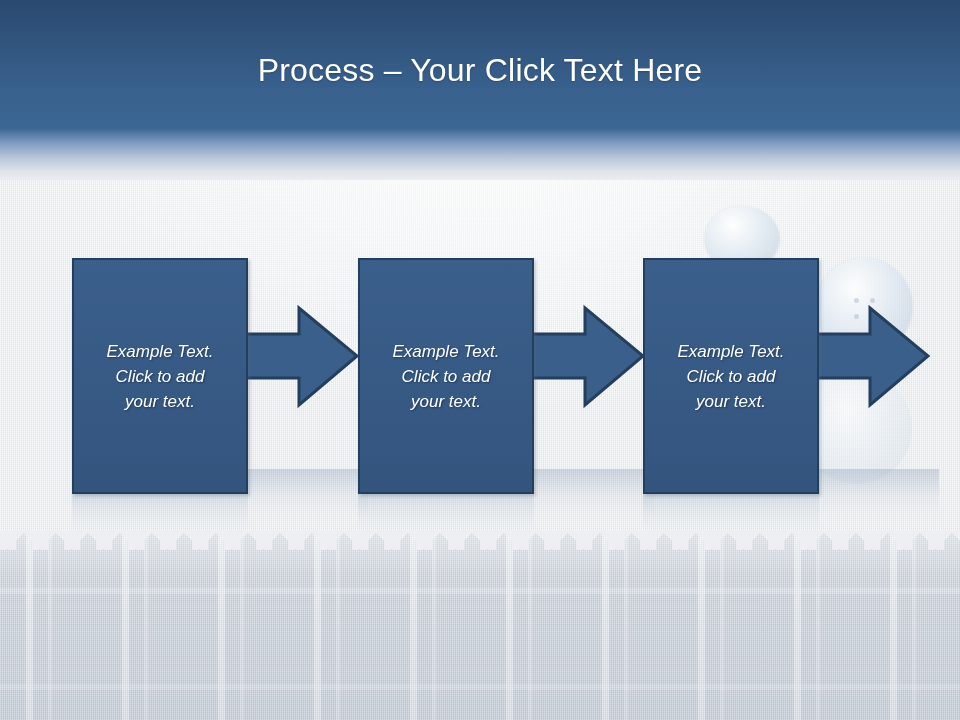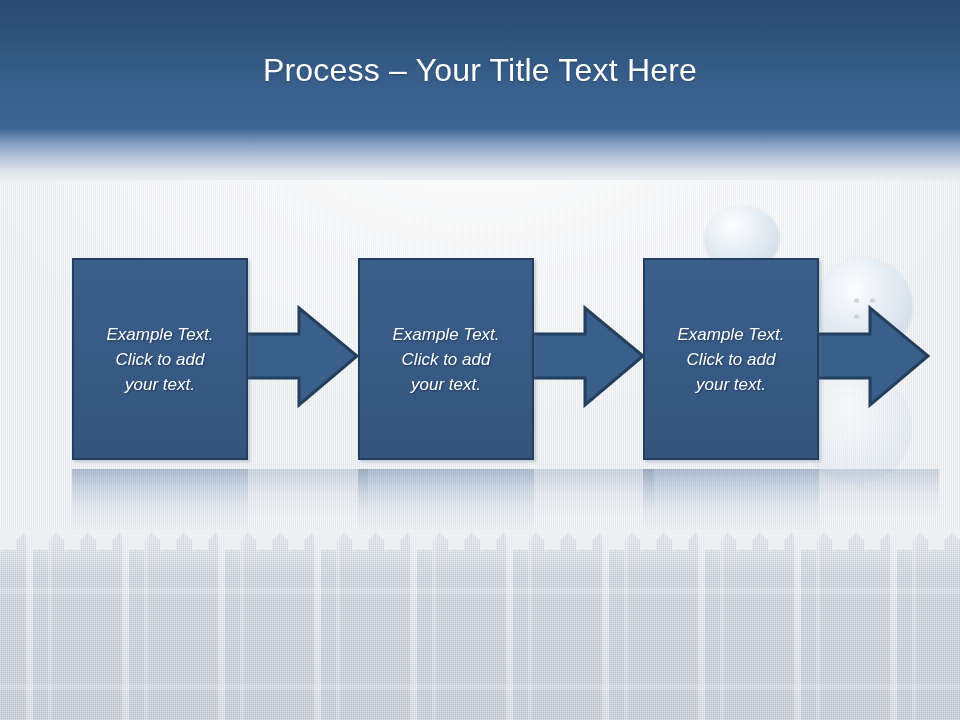--- a/index.html
+++ b/index.html
@@ -62,21 +62,21 @@
     left:800px;top:372px;width:112px;height:112px;
     background:radial-gradient(ellipse at 42% 34%, rgba(255,255,255,.55) 0%, rgba(228,236,244,.45) 50%, rgba(205,217,230,.34) 82%, rgba(205,217,230,.10) 100%);
   }
   .btn-hole{
     position:absolute;border-radius:50%;
     background:rgba(176,190,208,.55);width:5px;height:5px;
   }
 
   
   .step-box{
-    position:absolute;top:258px;width:176px;height:202px;
+    position:absolute;top:258px;width:176px;height:236px;
     background:linear-gradient(180deg,#3a5f8a 0%, #375a85 55%, #33547d 100%);
     border:2px solid #243f5e;
     box-sizing:border-box;
     box-shadow:2px 2px 3px rgba(90,105,125,.30);
     display:flex;align-items:center;justify-content:center;
   }
   .step-text{
     color:#ffffff;font-style:italic;font-size:17px;line-height:25px;
     text-align:center;width:160px;
     text-shadow:1px 1px 2px rgba(15,30,50,.55);
@@ -151,21 +151,21 @@
     <div class="btn-hole" style="left:38px;top:40px;"></div>
     <div class="btn-hole" style="left:54px;top:40px;"></div>
     <div class="btn-hole" style="left:38px;top:56px;"></div>
     <div class="btn-hole" style="left:54px;top:56px;"></div>
   </div>
   <div class="btn-disc btn-a"></div>
 
   <div class="header-band"></div>
   <div class="header-fade"></div>
   <div class="title">
-    <span class="strong">Process</span><span class="rest"> – Your Title Text Here</span>
+    <span class="strong">Process</span><span class="rest"> – Your Click Text Here</span>
   </div>
 
   <div class="reflect" style="left:72px;"></div>
   <div class="reflect" style="left:358px;"></div>
   <div class="reflect" style="left:643px;"></div>
   <div class="reflect-arrow" style="left:248px;"></div>
   <div class="reflect-arrow" style="left:534px;"></div>
   <div class="reflect-arrow" style="left:819px;"></div>
 
   <div class="arrow" style="left:243px;">

